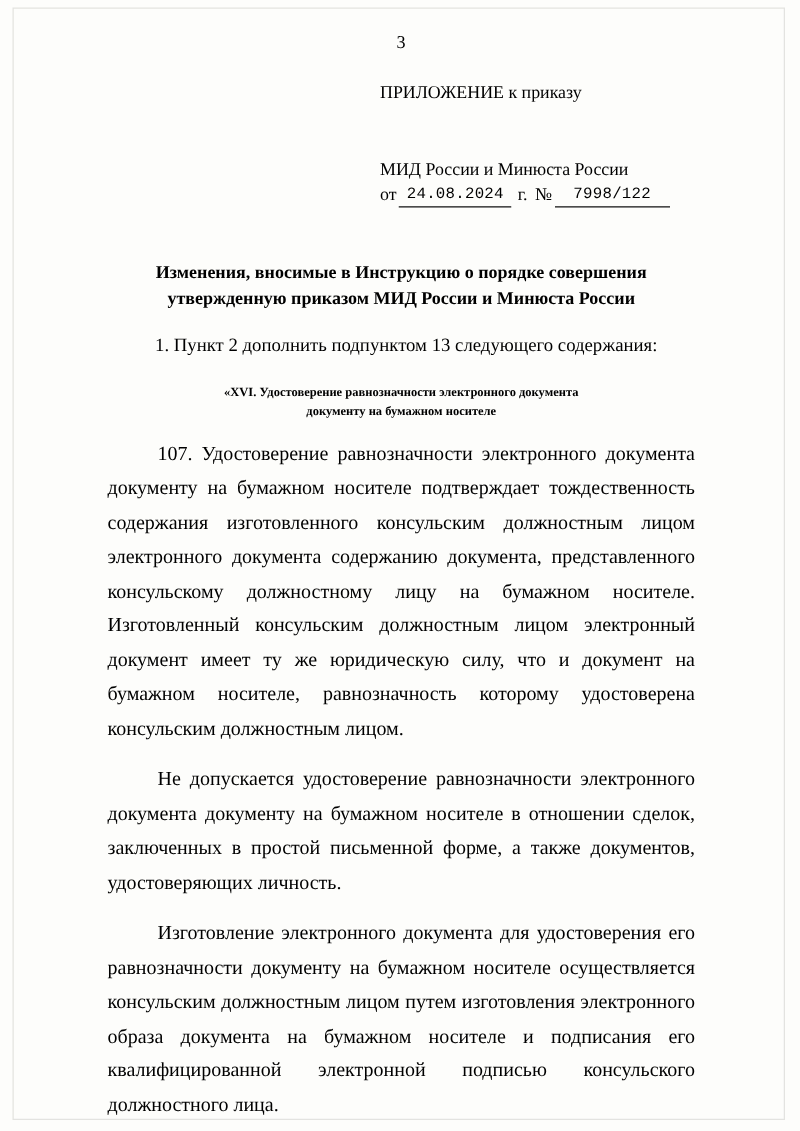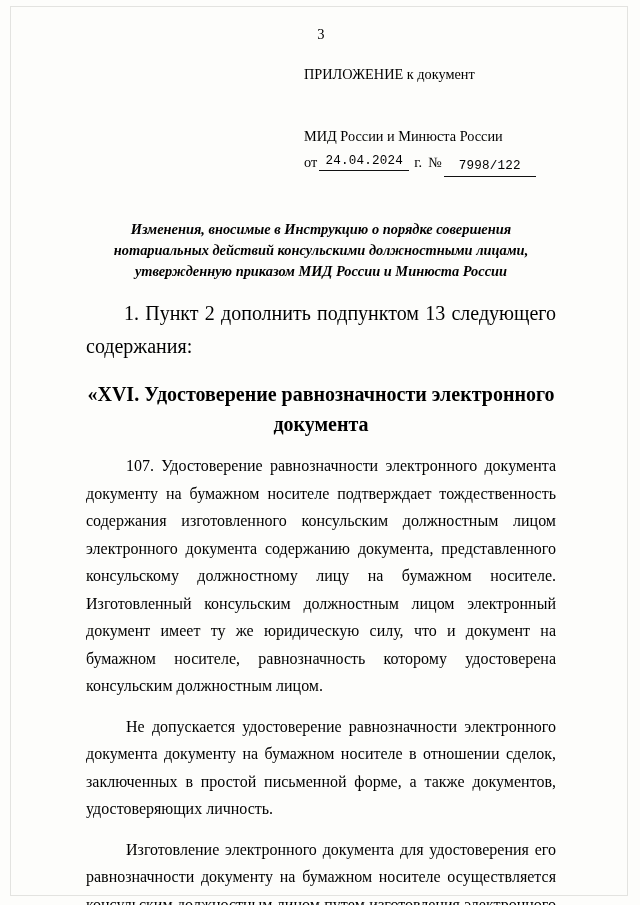--- a/index.html
+++ b/index.html
@@ -60,44 +60,43 @@
   }
   .appendix-line3 .lbl { padding-right: 2px; }
   .field {
     font-family: "Liberation Mono", monospace;
     font-size: 12.6px;
     border-bottom: 1px solid #111;
     padding: 0 3px 1px 3px;
     letter-spacing: 0.2px;
   }
   .field.date { min-width: 84px; text-align: center; }
-  .field.num { min-width: 86px; text-align: center; margin-top: 11px; }
+  .field.num { min-width: 86px; text-align: center; }
   .gap { display: inline-block; width: 5px; }
 
   .title {
     margin-top: 42px;
     text-align: center;
     font-weight: bold;
     font-size: 14.4px;
     line-height: 1.48;
-    font-style: italic;
   }
   .para {
     margin-top: 15px;
     text-align: justify;
     text-justify: inter-word;
-    font-size: 20px;
+    font-size: 15px;
     line-height: 1.62;
     text-indent: 38px;
   }
   .chapter-title {
     margin-top: 17px;
     text-align: center;
     font-weight: bold;
-    font-size: 20px;
+    font-size: 10px;
     line-height: 1.5;
   }
   .body-para {
     margin-top: 13px;
     text-align: justify;
     font-size: 16px;
     line-height: 1.72;
     text-indent: 40px;
   }
   .body-para:first-letter { }
@@ -106,42 +105,42 @@
 <body>
 
 <div class="page">
   <div class="scan-edge"></div>
 
   <div class="content">
 
     <div class="page-number">3</div>
 
     <div class="appendix-block">
-      <div class="line1">ПРИЛОЖЕНИЕ к документ</div>
+      <div class="line1">ПРИЛОЖЕНИЕ к приказу</div>
       <div class="line2">МИД России и Минюста России</div>
       <div class="appendix-line3">
         <span class="lbl">от</span>
-        <span class="field date">24.04.2024</span>
+        <span class="field date">24.08.2024</span>
         <span class="gap"></span>
         <span class="lbl">г.</span>
         <span class="lbl" style="padding-left:4px;">№</span>
         <span class="field num">7998/122</span>
       </div>
     </div>
 
     <div class="title">
       <div>Изменения, вносимые в Инструкцию о порядке совершения</div>
-      <div>нотариальных действий консульскими должностными лицами,</div>
       <div>утвержденную приказом МИД России и Минюста России</div>
     </div>
 
     <div class="para">1. Пункт 2 дополнить подпунктом 13 следующего содержания:</div>
 
     <div class="chapter-title">
       <div>«XVI. Удостоверение равнозначности электронного документа</div>
+      <div>документу на бумажном носителе</div>
     </div>
 
     <div class="body-para">107. Удостоверение равнозначности электронного документа документу на бумажном носителе подтверждает тождественность содержания изготовленного консульским должностным лицом электронного документа содержанию документа, представленного консульскому должностному лицу на бумажном носителе. Изготовленный консульским должностным лицом электронный документ имеет ту же юридическую силу, что и документ на бумажном носителе, равнозначность которому удостоверена консульским должностным лицом.</div>
     <div class="body-para">Не допускается удостоверение равнозначности электронного документа документу на бумажном носителе в отношении сделок, заключенных в простой письменной форме, а также документов, удостоверяющих личность.</div>
     <div class="body-para">Изготовление электронного документа для удостоверения его равнозначности документу на бумажном носителе осуществляется консульским должностным лицом путем изготовления электронного образа документа на бумажном носителе и подписания его квалифицированной электронной подписью консульского должностного лица.</div>
 
   </div>
 </div>
 
 </body></html>

